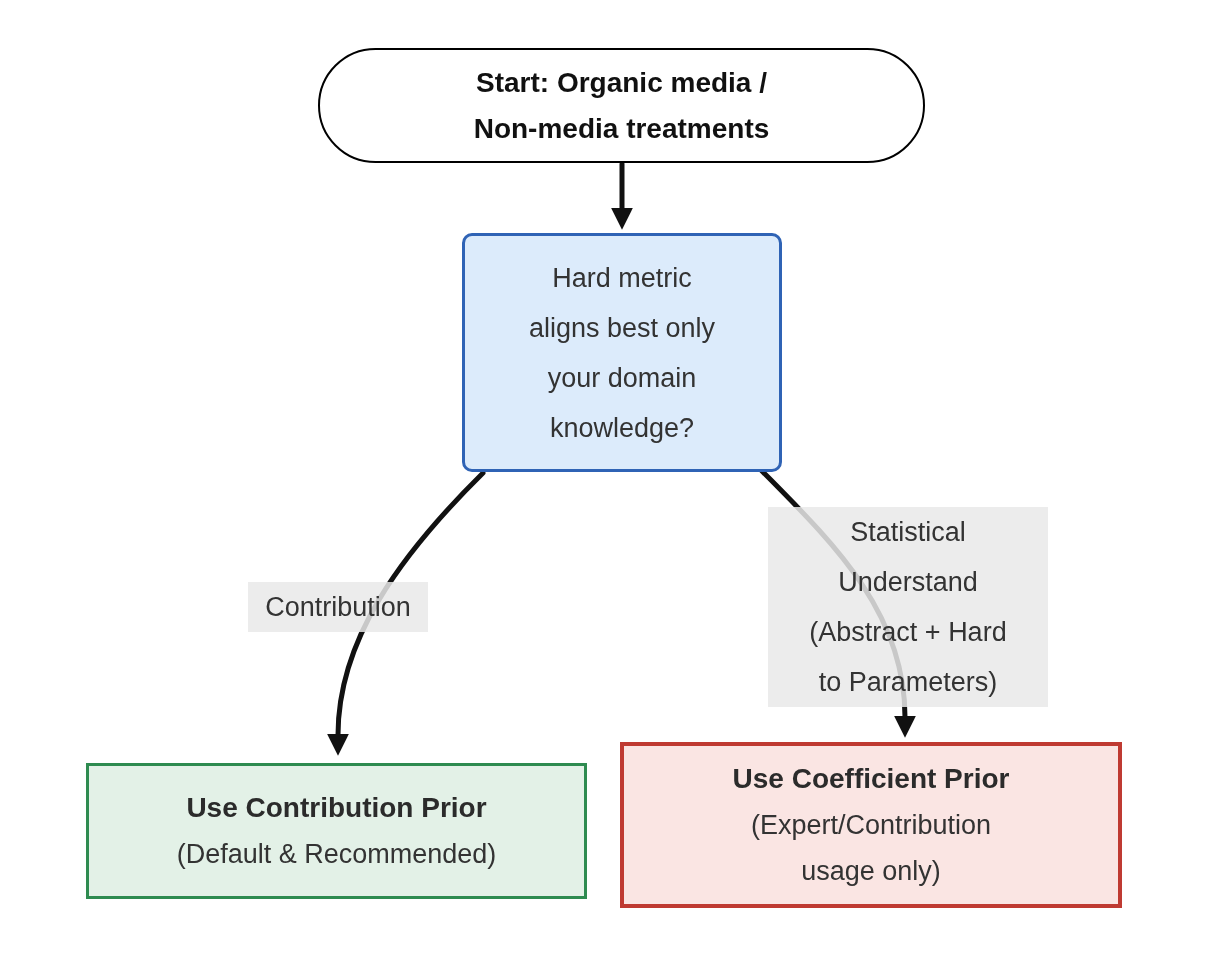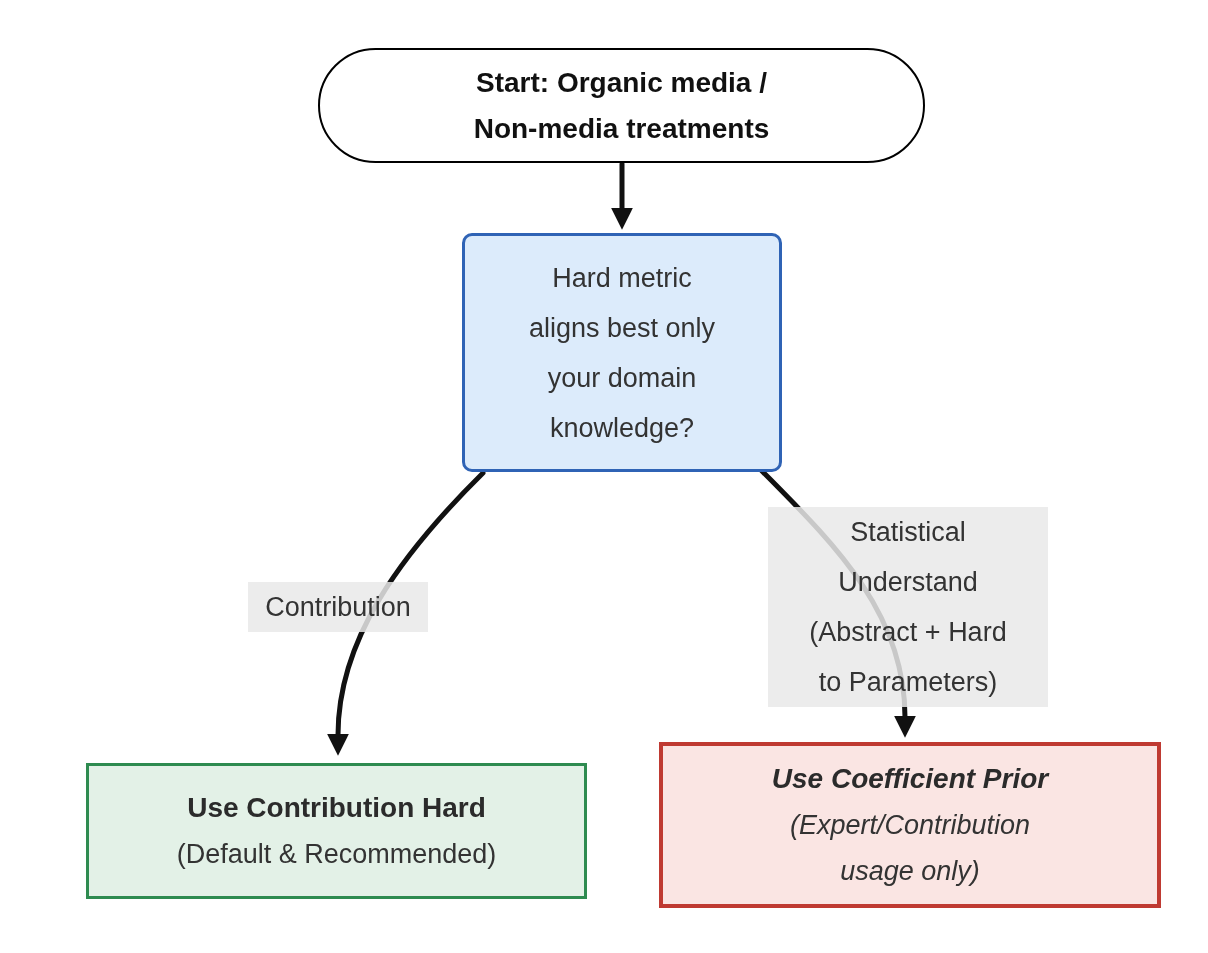--- a/index.html
+++ b/index.html
@@ -52,26 +52,25 @@
     line-height: 50px;
   }
   .node-green {
     left: 86px; top: 763px; width: 501px; height: 136px;
     background: var(--c-contribution_fill, #e3f1e7);
     border: 3px solid var(--c-contribution_stroke, #2e8b50);
     font-size: 27px;
     line-height: 46px;
   }
   .node-red {
-    left: 659px; top: 742px; width: 502px; height: 166px;
+    left: 620px; top: 742px; width: 502px; height: 166px;
     background: var(--c-coefficient_fill, #fae5e3);
     border: 4px solid var(--c-coefficient_stroke, #bf3a32);
     font-size: 27px;
     line-height: 46px;
-    font-style: italic;
   }
   .node-title {
     font-weight: 700;
     font-size: 28px;
     color: #2b2b2b;
   }
   .edge-label {
     position: absolute;
     box-sizing: border-box;
     display: flex;
@@ -125,21 +124,21 @@
   </div>
 
   <div class="edge-label label-statistical">
     <span class="line">Statistical</span>
     <span class="line">Understand</span>
     <span class="line">(Abstract + Hard</span>
     <span class="line">to Parameters)</span>
   </div>
 
   <div class="node node-green">
-    <span class="line node-title">Use Contribution Hard</span>
+    <span class="line node-title">Use Contribution Prior</span>
     <span class="line">(Default &amp; Recommended)</span>
   </div>
 
   <div class="node node-red">
     <span class="line node-title">Use Coefficient Prior</span>
     <span class="line">(Expert/Contribution</span>
     <span class="line">usage only)</span>
   </div>
 
 </div>

